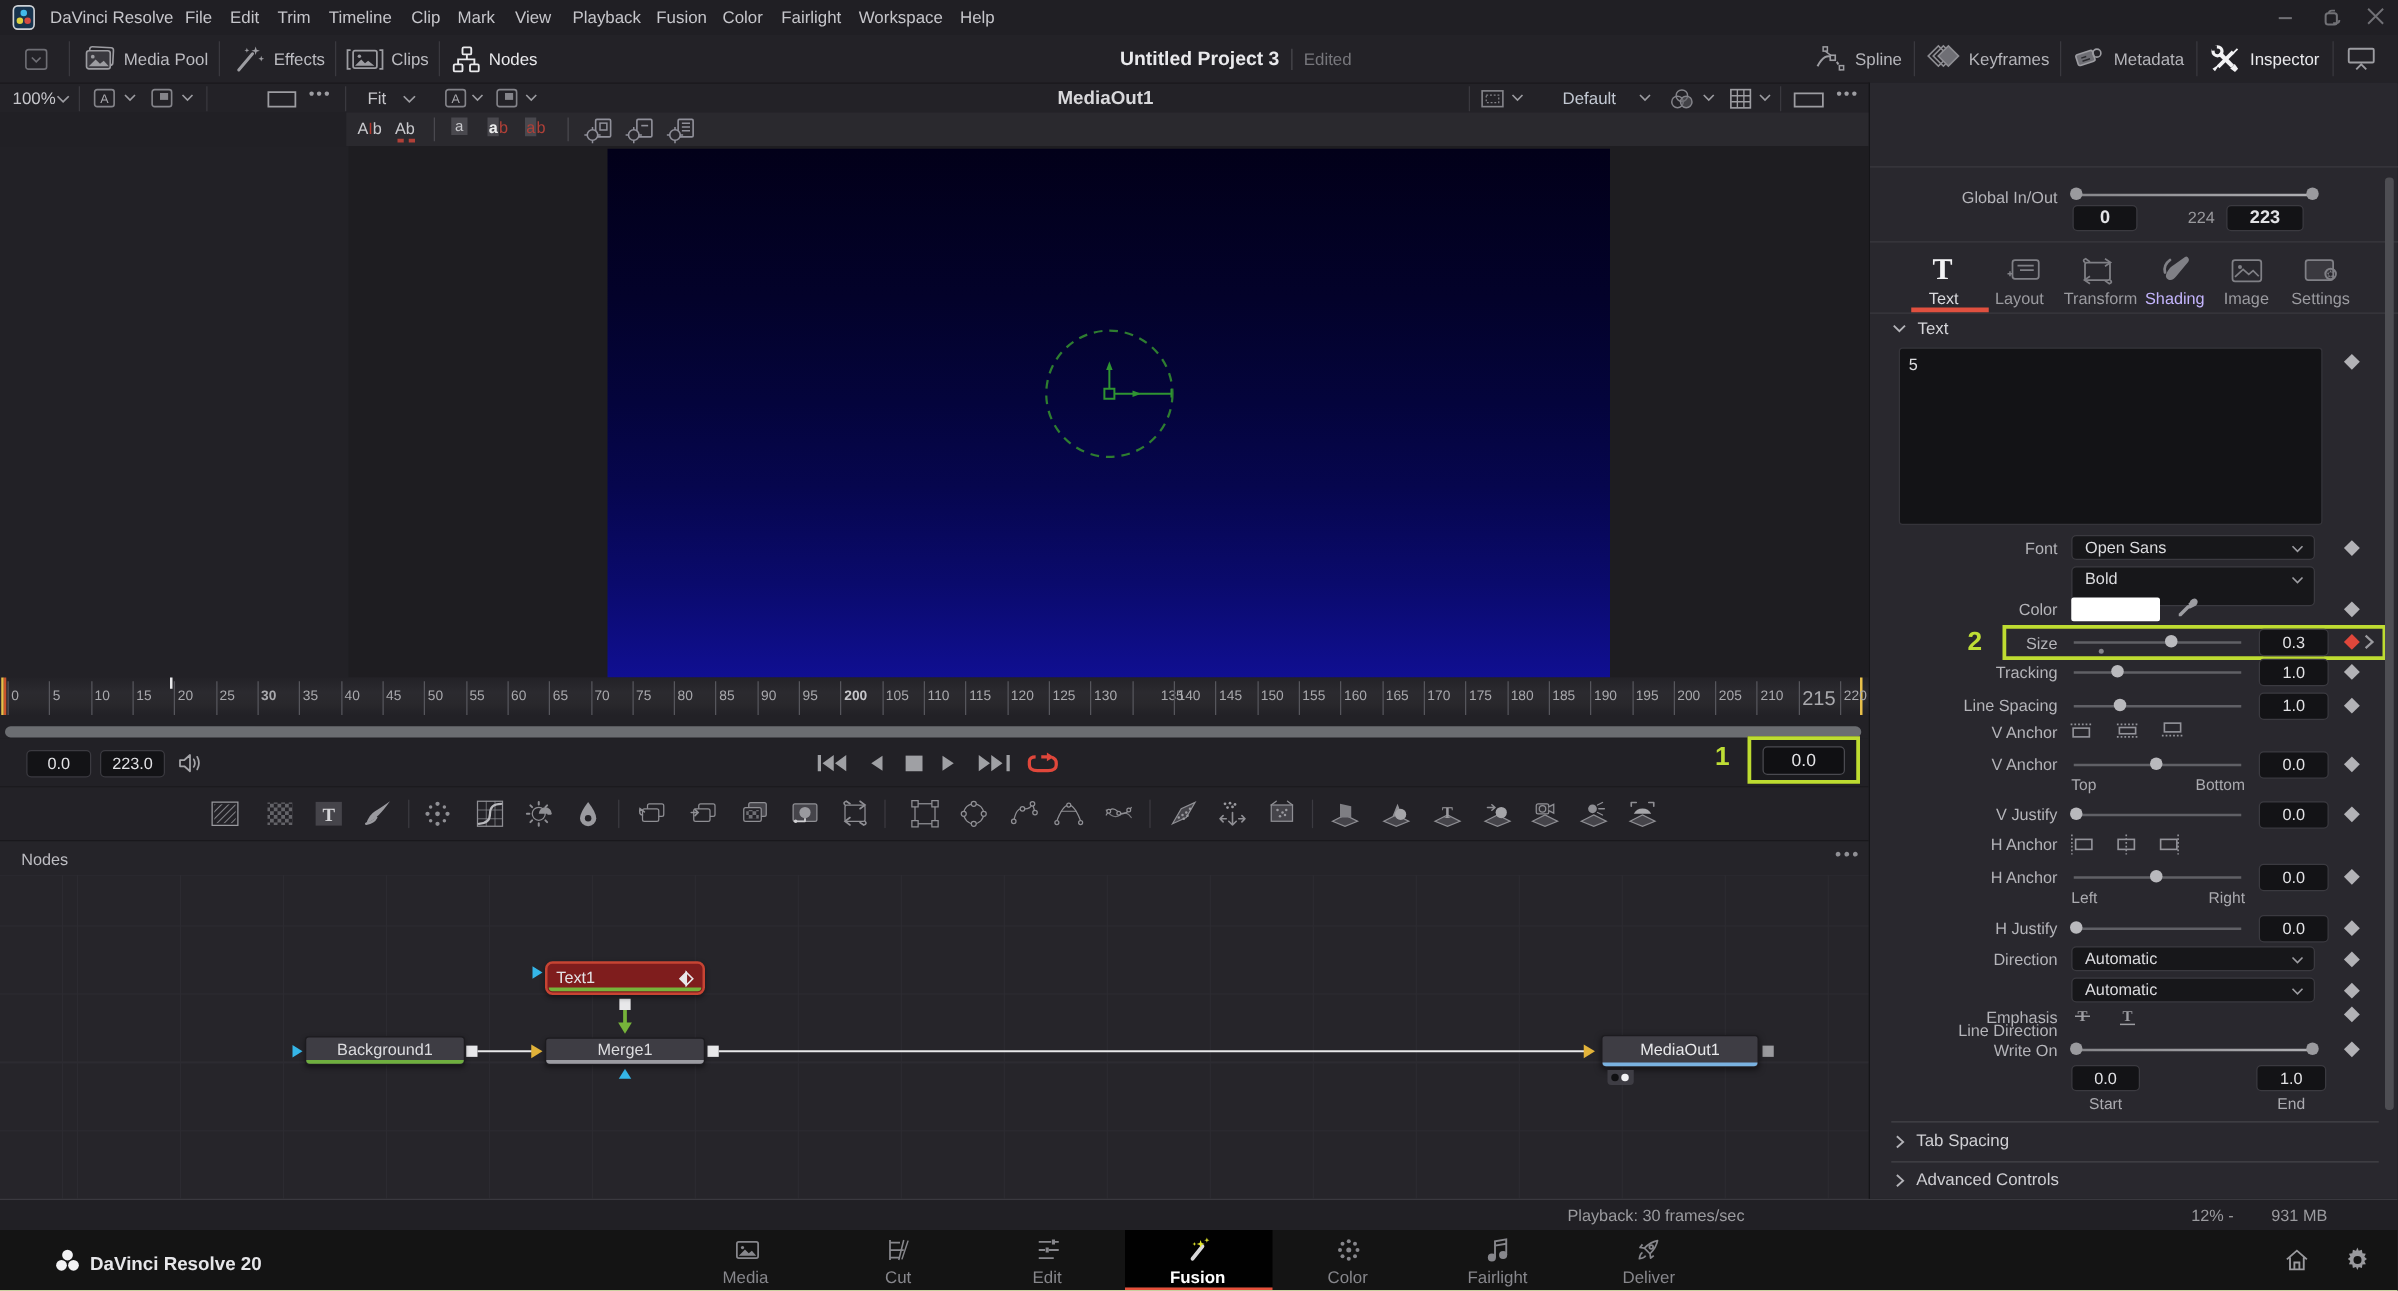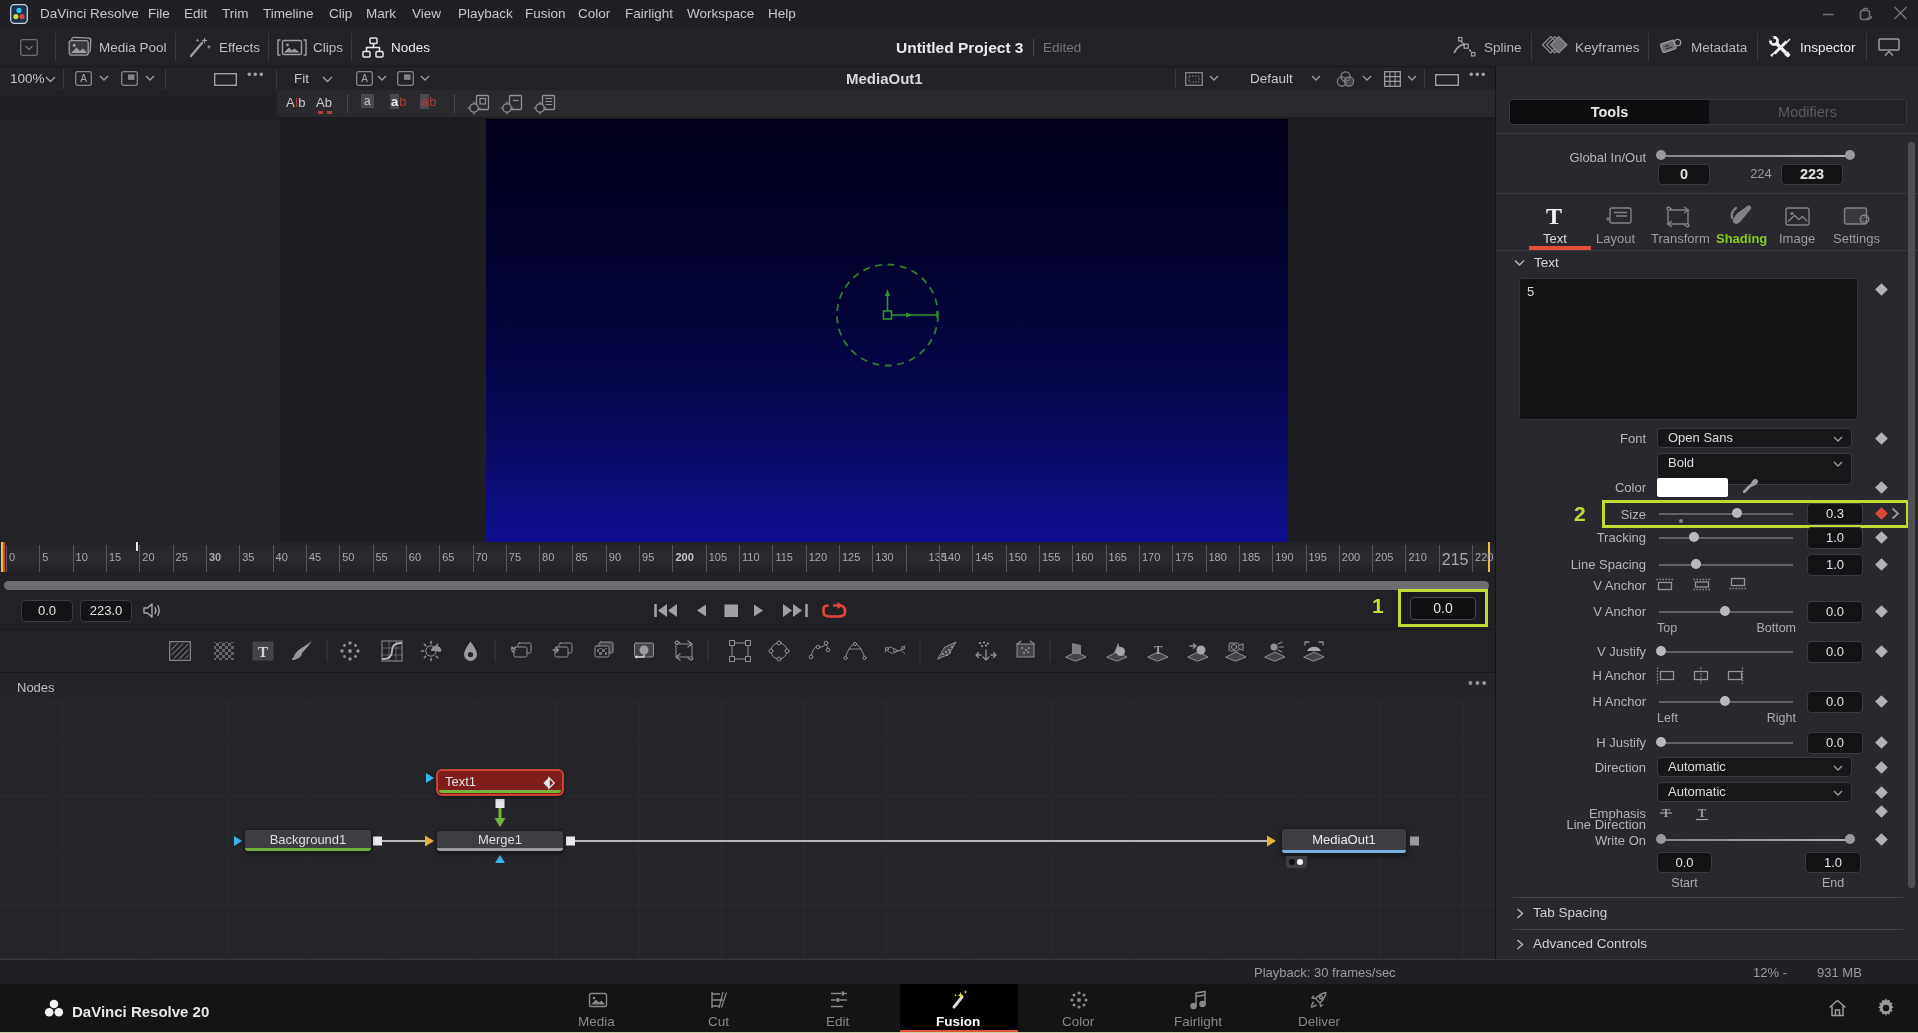--- a/index.html
+++ b/index.html
@@ -707,24 +707,20 @@
   <svg style="left:1828px;top:15px;" width="19" height="18" viewBox="0 0 19 18">
     <path d="M1.5 8.5 L9.5 1.5 L17.5 8.5 M4 7 L4 16.5 L15 16.5 L15 7 M7.5 16.5 L7.5 11 L11.5 11 L11.5 16.5" fill="none" stroke="#9a9a9e" stroke-width="1.5"></path>
   </svg>
   <svg style="left:1876px;top:14px;" width="20" height="20" viewBox="0 0 20 20">
     <path d="M10 1 L11.2 3.8 L14 3 L14.5 6 L17.5 6.5 L16.2 9.3 L18.5 11.2 L16.2 13 L17.5 15.8 L14.5 16.2 L14 19.2 L11.2 18.4 L10 21 L8.8 18.4 L6 19.2 L5.5 16.2 L2.5 15.8 L3.8 13 L1.5 11.2 L3.8 9.3 L2.5 6.5 L5.5 6 L6 3 L8.8 3.8 Z" fill="#9a9a9e" transform="scale(0.9) translate(1 -1)"></path>
     <circle cx="10" cy="10" r="3.2" fill="#141414"></circle>
   </svg>
 </div>
 
 <div class="abs" id="inspector" style="left:1495px;top:66px;width:423px;height:893px;background:#29282e;border-left:1px solid #151518;">
-  <div class="abs" style="left:13px;top:33px;width:398px;height:26px;background:#232227;border:1px solid #3a393f;border-radius:3px;">
-    <div class="abs" style="left:0;top:0;width:199px;height:24px;background:#0e0e10;border-radius:3px 0 0 3px;color:#e8e8eb;font-size:14.5px;font-weight:bold;text-align:center;line-height:24px;">Tools</div>
-    <div class="abs" style="left:199px;top:0;width:197px;height:24px;color:#5b5b60;font-size:14.5px;text-align:center;line-height:24px;">Modifiers</div>
-  </div>
   <div class="abs" style="left:0;top:67px;width:423px;height:1px;background:#3a393f;"></div>
   <div class="ilabel" style="left:0;top:84px;width:150px;">Global In/Out</div>
   <div class="track" style="left:165px;top:89px;width:189px;background:linear-gradient(90deg,#86868a,#b0b0b4);"></div>
   <div class="knob" style="left:160px;top:84px;background:#9a9a9e;"></div>
   <div class="knob" style="left:349px;top:84px;background:#9a9a9e;"></div>
   <div class="vbox" style="left:162px;top:98px;width:52px;height:21px;line-height:19px;font-weight:bold;font-size:14.5px;">0</div>
   <div class="abs" style="left:240px;top:100px;width:50px;color:#9a9a9e;font-size:13px;text-align:center;">224</div>
   <div class="vbox" style="left:285px;top:98px;width:62px;height:21px;line-height:19px;font-weight:bold;font-size:14.5px;">223</div>
   <div class="abs" style="left:0;top:127px;width:423px;height:1px;background:#3a393f;"></div>
 
@@ -740,21 +736,21 @@
   <svg style="left:168px;top:140px;" width="28" height="22" viewBox="0 0 28 22" fill="none" stroke="#808086" stroke-width="1.4">
     <rect x="4" y="4" width="20" height="14" rx="1.5"></rect>
     <path d="M4 4 Q1.5 2 4.5 1 L8 3.5 M24 18 Q26.5 20 23.5 21 L20 18.5"></path>
     <path d="M20 1 L24.5 4 L20 7 M8 21 L3.5 18 L8 15" stroke-width="1.3"></path>
   </svg>
   <div class="abs" style="left:155px;top:165px;color:#9b9ba0;font-size:13px;">Transform</div>
   <svg style="left:233px;top:138px;" width="26" height="25" viewBox="0 0 26 25">
     <path d="M3 14 Q1.5 8 7 4" fill="none" stroke="#808086" stroke-width="2.2" stroke-linecap="round"></path>
     <path d="M21 1.5 Q23 3.5 21.5 5.5 L12 17 Q9 21 5.5 19.5 Q2.5 18 4.5 14 Q7 9.5 10 8 L19 1.5 Q20 0.8 21 1.5 Z" fill="#808086"></path>
   </svg>
-  <div class="abs" style="left:220px;top:165px;color:#84cc16;font-size:13px;font-weight:bold;">Shading</div>
+  <div class="abs" style="left:220px;top:165px;color:#c4b5fd;font-size:13px;">Shading</div>
   <svg style="left:288px;top:140px;" width="27" height="21" viewBox="0 0 27 21" fill="none" stroke="#808086" stroke-width="1.4">
     <rect x="2" y="2" width="23" height="17" rx="2"></rect>
     <circle cx="8" cy="7.5" r="1.6" fill="#808086" stroke="none"></circle>
     <path d="M4 15.5 L10.5 9.5 L15 13.5 L18.5 10.5 L23 15"></path>
   </svg>
   <div class="abs" style="left:283px;top:165px;color:#9b9ba0;font-size:13px;">Image</div>
   <svg style="left:347px;top:140px;" width="28" height="21" viewBox="0 0 28 21">
     <rect x="1.5" y="2" width="22" height="16" rx="2" fill="#3a393f" stroke="#808086" stroke-width="1.4"></rect>
     <path d="M21.5 10 L22.3 12 L24.5 12.3 L23 13.8 L23.4 16 L21.5 15 L19.6 16 L20 13.8 L18.5 12.3 L20.7 12 L21.5 10Z" fill="#808086"></path>
     <circle cx="21.5" cy="13.2" r="4.2" fill="none" stroke="#808086" stroke-width="1.6"></circle>

